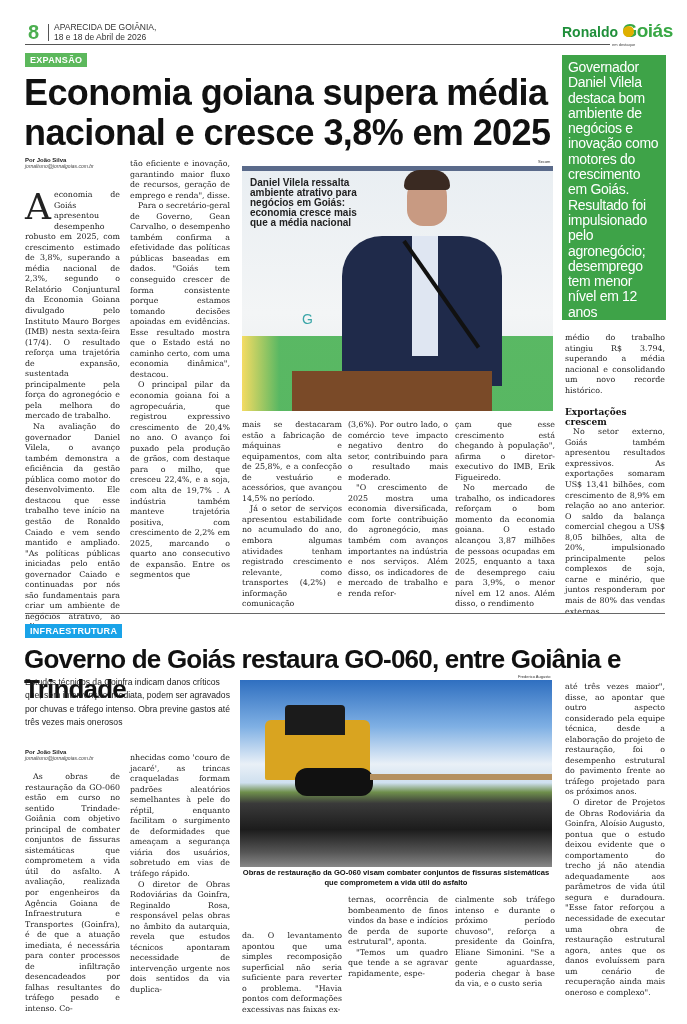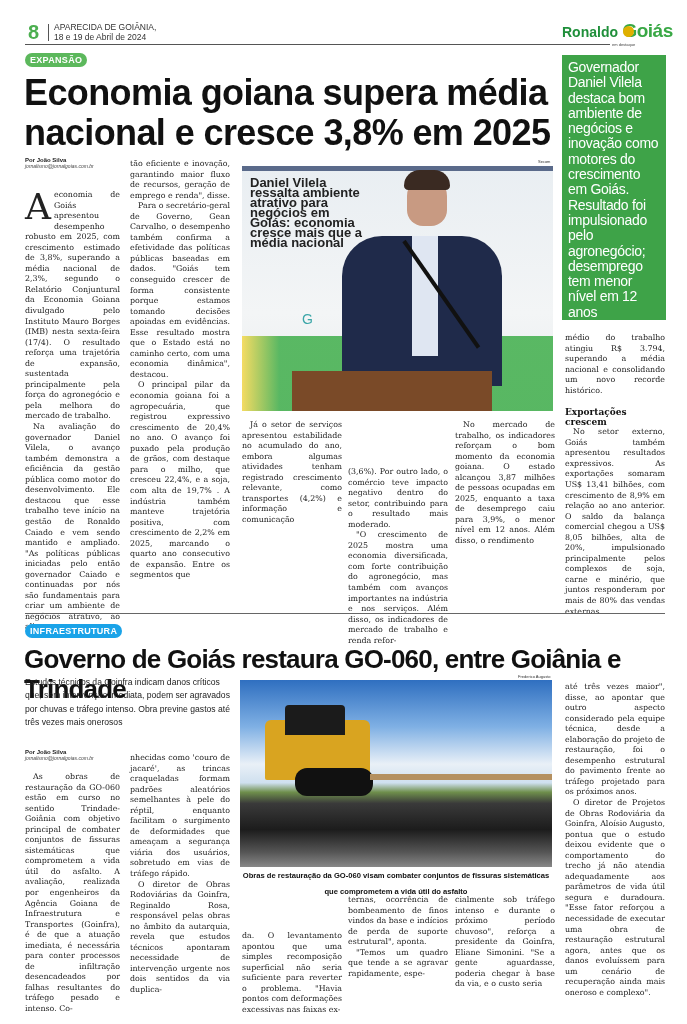--- a/index.html
+++ b/index.html
@@ -14,21 +14,21 @@
   .header-city { left: 54px; top: 23px; font-family: "Liberation Sans", sans-serif; font-size: 8.5px; line-height: 9px; color: #333; }
   .header-date { left: 54px; top: 33px; font-family: "Liberation Sans", sans-serif; font-size: 8.5px; line-height: 9px; color: #333; }
   .header-rule { left: 25px; top: 44px; width: 585px; height: 1px; background: #555; }
   .logo { left: 562px; top: 22px; font-family: "Liberation Sans", sans-serif; font-weight: bold; line-height: 18px; }
   .logo .estado { color: #1f8f3a; font-size: 14px; }
   .logo .goias { color: #39a845; font-size: 19px; letter-spacing: -0.5px; }
   .logo-seal { display: inline-block; width: 11px; height: 11px; border-radius: 50%; background: #e0b000; vertical-align: middle; }
   .logo-sub { left: 612px; top: 42px; font-family: "Liberation Sans", sans-serif; font-size: 4px; color: #444; }
 
   
-  .tag { font-family: "Liberation Sans", sans-serif; font-weight: bold; font-size: 9px; color: #fff; padding: 2px 5px; letter-spacing: 0.3px; border-radius: 7px; }
+  .tag { font-family: "Liberation Sans", sans-serif; font-weight: bold; font-size: 9px; color: #fff; padding: 2px 5px; letter-spacing: 0.3px; }
   .tag-green { background: #5cb85c; left: 25px; top: 53px; }
   .tag-blue { background: #1aa3e8; left: 25px; top: 624px; }
 
   
   .headline { font-family: "Liberation Sans", sans-serif; font-weight: bold; color: #111; letter-spacing: -0.6px; }
   .h1 { left: 24px; top: 73px; width: 530px; font-size: 36px; line-height: 40px; }
   .h2 { left: 24px; top: 644px; width: 640px; font-size: 26px; line-height: 30px; letter-spacing: -0.8px; }
 
   
   .sidebox { left: 562px; top: 55px; width: 104px; height: 265px; background: #3ea348; padding: 5px 6px; }
@@ -42,38 +42,38 @@
   .col { font-size: 7.9px; line-height: 10.55px; text-align: justify; color: #222; hyphens: manual; }
   .col p { text-indent: 8px; }
   .col p.noind { text-indent: 0; }
   .dropcap { float: left; font-size: 36px; line-height: 30px; font-family: "DejaVu Serif", serif; margin: 2px 3px 0 0; }
 
   .subhead { font-family: "DejaVu Serif", serif; font-weight: bold; font-size: 9px; line-height: 10px; color: #111; margin-top: 11px; }
 
   
   .photo1 { left: 242px; top: 166px; width: 311px; height: 245px; overflow: hidden; background: linear-gradient(180deg,#e9eef2 0%, #f3f5f6 60%, #e8ecee 100%); }
   .photo1-topbar { left: 0; top: 0; width: 311px; height: 5px; background: #5a6a8a; }
-  .photo1-caption { left: 8px; top: 12px; width: 120px; font-family: "Liberation Sans", sans-serif; font-weight: bold; font-size: 13px; line-height: 10px; color: #222; }
+  .photo1-caption { left: 8px; top: 12px; width: 120px; font-family: "Liberation Sans", sans-serif; font-weight: bold; font-size: 10px; line-height: 10px; color: #222; }
   .credit { font-family: "Liberation Sans", sans-serif; font-size: 4px; color: #333; }
 
   .photo2 { left: 240px; top: 680px; width: 312px; height: 187px; overflow: hidden;
             background: linear-gradient(180deg,#2f6fc0 0%, #7fb0e4 25%, #e9f0f7 45%, #cfe0ef 55%, #6f8f4c 60%, #3a3a3a 66%, #1c1c1c 80%, #555 92%, #888 100%); }
-  .photo2-caption { left: 240px; top: 868px; width: 312px; text-align: center; font-family: "Liberation Sans", sans-serif; font-weight: bold; font-size: 7.6px; line-height: 16px; color: #111; }
+  .photo2-caption { left: 240px; top: 868px; width: 312px; text-align: center; font-family: "Liberation Sans", sans-serif; font-weight: bold; font-size: 7.6px; line-height: 10px; color: #111; }
 
   .lede { left: 25px; top: 676px; width: 205px; font-family: "Liberation Sans", sans-serif; font-size: 8.6px; line-height: 13.3px; color: #222; }
 
   .section-rule { left: 25px; top: 613px; width: 640px; height: 1px; background: #666; }
 </style>
 </head>
 <body>
 
 <div class="abs page-num">8</div>
 <div class="abs header-sep"></div>
 <div class="abs header-city">APARECIDA DE GOIÂNIA,</div>
-<div class="abs header-date">18 e 19 de Abril de 2024</div>
+<div class="abs header-date">18 e 18 de Abril de 2026</div>
 <div class="abs header-rule"></div>
 <div class="abs logo">
   <span class="estado">Ronaldo</span>
   <span class="goias">Goiás</span>
 </div>
 <span class="abs logo-seal" style="left:623px;top:26px;"></span>
 <div class="abs logo-sub">em destaque</div>
 
 <div class="abs tag tag-green">EXPANSÃO</div>
 <h1 class="abs headline h1">Economia goiana supera média nacional e cresce 3,8% em 2025</h1>
@@ -108,29 +108,31 @@
 
   <div class="abs" style="left:165px;top:10px;width:40px;height:50px;border-radius:20px 20px 16px 16px;background:#c89a82;"></div>
   <div class="abs" style="left:162px;top:4px;width:46px;height:20px;border-radius:22px 22px 6px 6px;background:#3a2a22;"></div>
   <div class="abs" style="left:100px;top:70px;width:160px;height:150px;border-radius:40px 40px 0 0;background:#1f2a4a;"></div>
   <div class="abs" style="left:170px;top:70px;width:26px;height:120px;background:#dfe6f2;"></div>
   <div class="abs" style="left:50px;top:205px;width:200px;height:40px;background:#7a4a28;"></div>
   <div class="abs" style="left:160px;top:75px;width:4px;height:130px;background:#111;transform:rotate(-35deg);transform-origin:top;"></div>
 </div>
 
 <div class="abs col" style="left:242px;top:420px;width:100px;">
+  <p class="noind">mais se destacaram estão a fabricação de máquinas e equipamentos, com alta de 25,8%, e a confecção de vestuário e acessórios, que avançou 14,5% no período.</p>
   <p>Já o setor de serviços apresentou estabilidade no acumulado do ano, embora algumas atividades tenham registrado crescimento relevante, como transportes (4,2%) e informação e comunicação</p>
 </div>
 
-<div class="abs col" style="left:348px;top:420px;width:100px;margin-top:47px;">
+<div class="abs col" style="left:348px;top:420px;width:100px;">
   <p class="noind">(3,6%). Por outro lado, o comércio teve impacto negativo dentro do setor, contribuindo para o resultado mais moderado.</p>
   <p>"O crescimento de 2025 mostra uma economia diversificada, com forte contribuição do agronegócio, mas também com avanços importantes na indústria e nos serviços. Além disso, os indicadores de mercado de trabalho e renda refor-</p>
 </div>
 
 <div class="abs col" style="left:455px;top:420px;width:100px;">
+  <p class="noind">çam que esse crescimento está chegando à população", afirma o diretor-executivo do IMB, Erik Figueiredo.</p>
   <p>No mercado de trabalho, os indicadores reforçam o bom momento da economia goiana. O estado alcançou 3,87 milhões de pessoas ocupadas em 2025, enquanto a taxa de desemprego caiu para 3,9%, o menor nível em 12 anos. Além disso, o rendimento</p>
 </div>
 
 <div class="abs col" style="left:565px;top:333px;width:100px;">
   <p class="noind">médio do trabalho atingiu R$ 3.794, superando a média nacional e consolidando um novo recorde histórico.</p>
   <div class="subhead">Exportações crescem</div>
   <p>No setor externo, Goiás também apresentou resultados expressivos. As exportações somaram US$ 13,41 bilhões, com crescimento de 8,9% em relação ao ano anterior. O saldo da balança comercial chegou a US$ 8,05 bilhões, alta de 20%, impulsionado principalmente pelos complexos de soja, carne e minério, que juntos responderam por mais de 80% das vendas externas.</p>
 </div>
 
 <div class="abs section-rule"></div>

